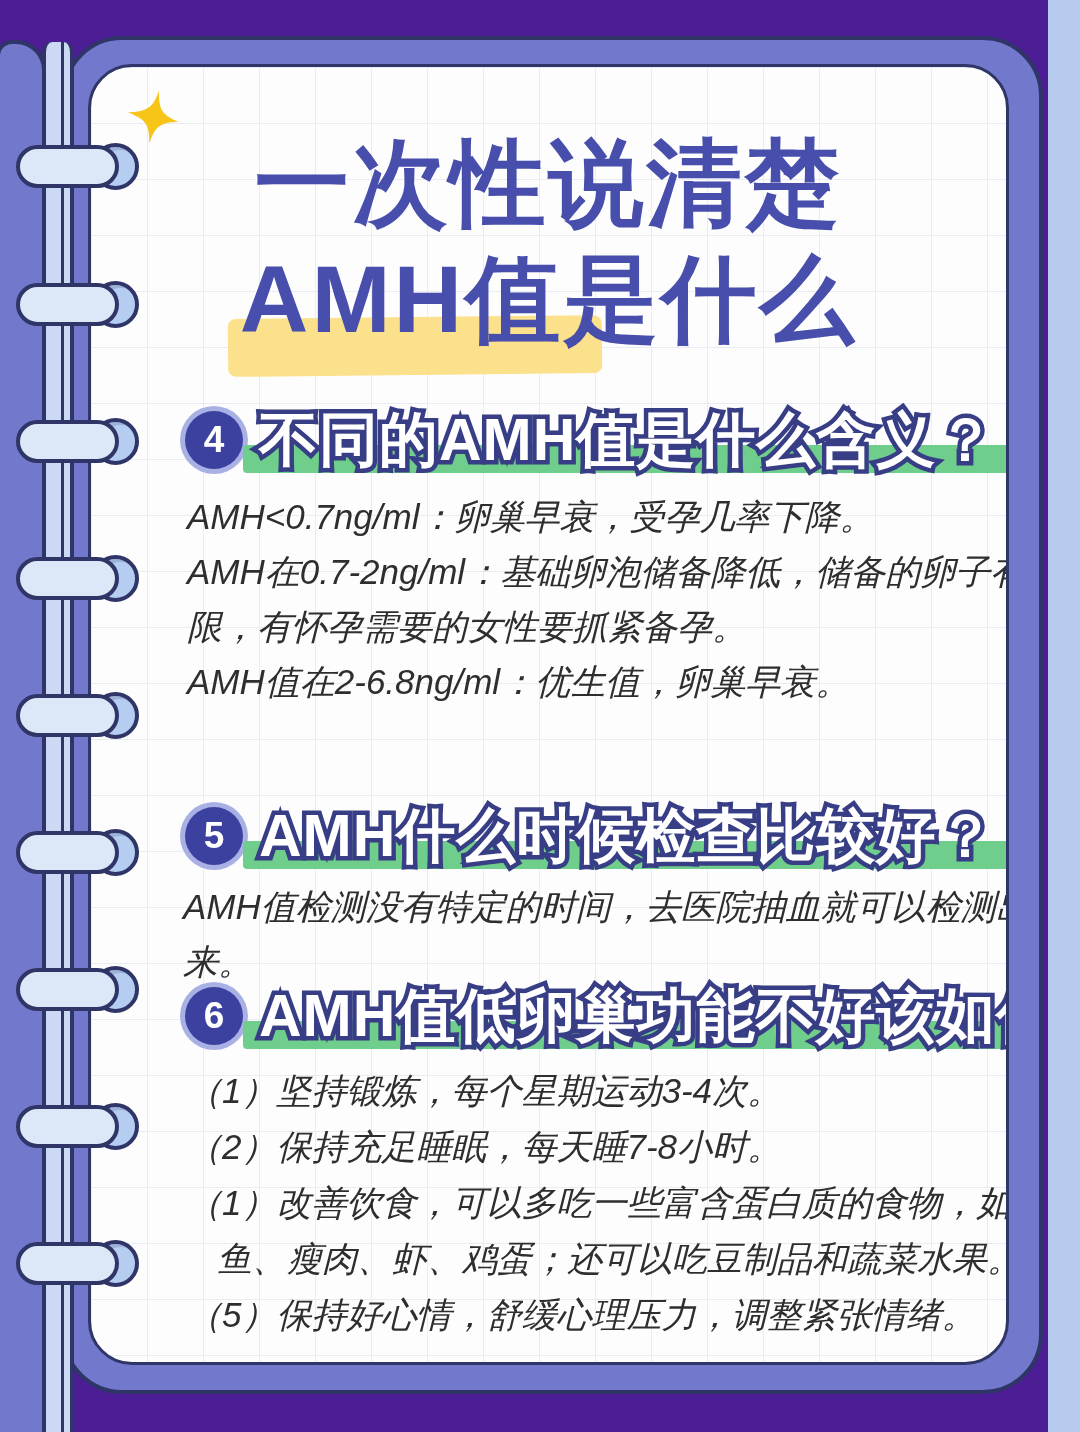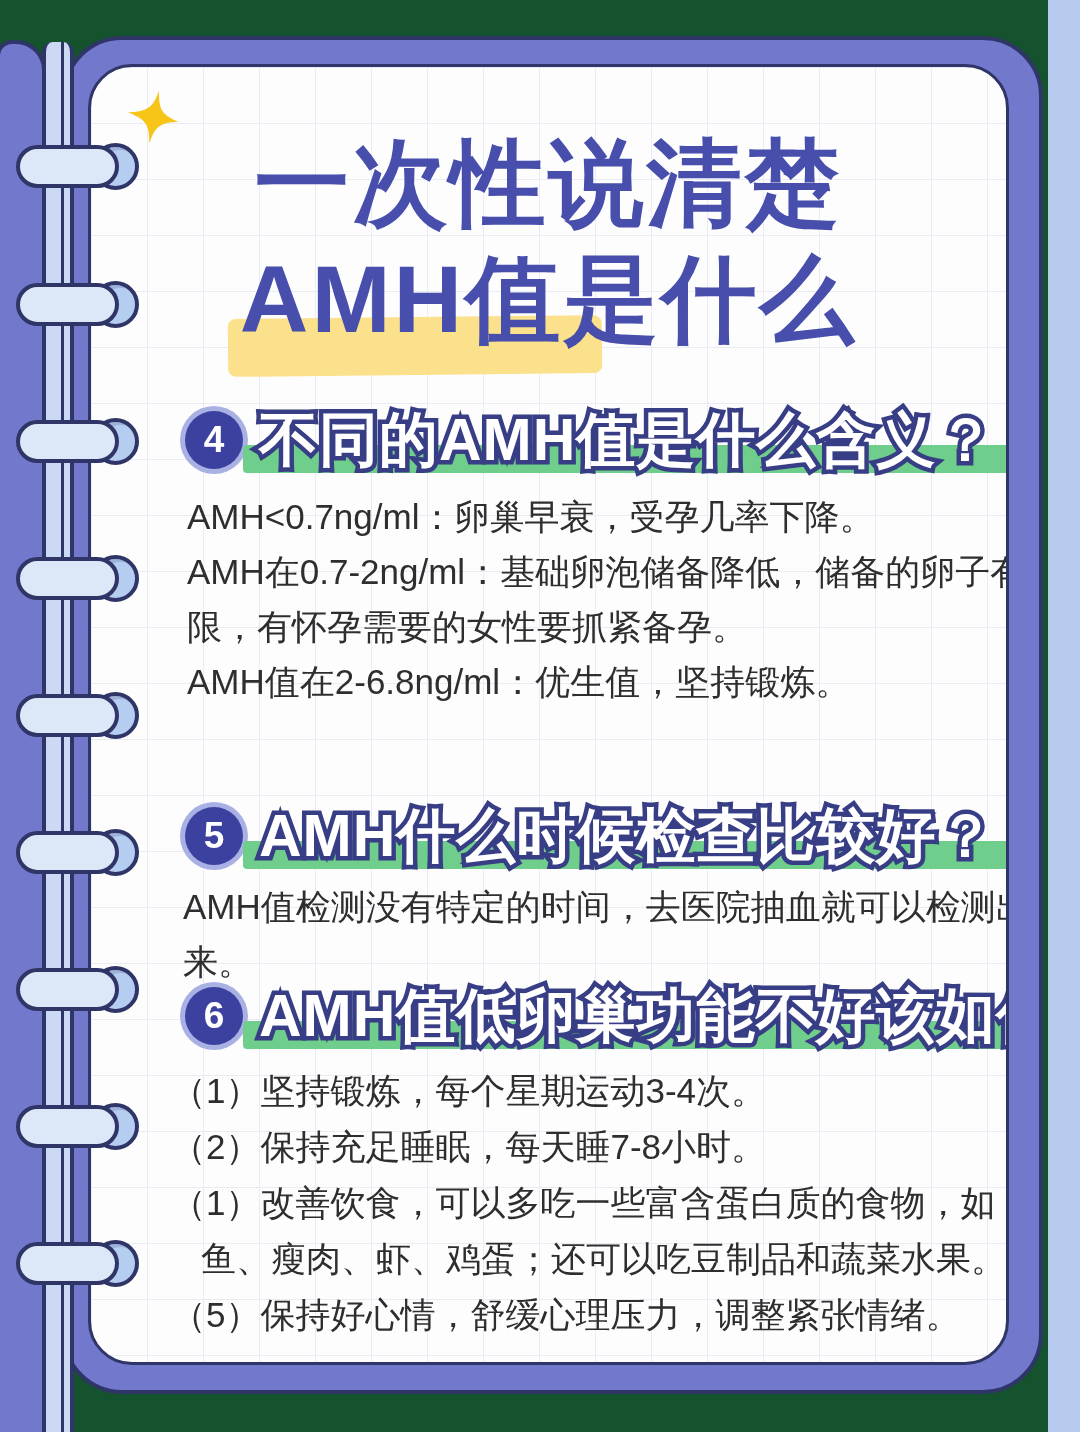--- a/index.html
+++ b/index.html
@@ -2,21 +2,21 @@
 <html><head>
 <meta charset="utf-8">
 <style>
   * { margin:0; padding:0; box-sizing:border-box; }
   html,body { width:1080px; height:1432px; }
   body {
     font-family:"Liberation Sans","DejaVu Sans",sans-serif;
     background:#b7cbee;
     overflow:hidden;
   }
-  .canvas { position:relative; width:1048px; height:1432px; background:#14532d; }
+  .canvas { position:relative; width:1048px; height:1432px; background:#4c1d95; }
 
   
   .back-strip {
     position:absolute; left:-4px; top:40px; width:50px; height:1392px;
     background:#7278cb; border:4px solid #2f3566; border-bottom:none;
     border-radius:16px 30px 0 0; z-index:1;
   }
   .spine {
     position:absolute; left:42px; top:42px; width:32px; height:1390px;
     background:#ccd9f4; border-left:4px solid #2f3566; border-right:4px solid #2f3566;
@@ -78,21 +78,21 @@
     background:#6fce8b; border-radius:4px; z-index:0;
   }
   .h-stroke {
     position:absolute; inset:0; z-index:1; color:#383e85;
     -webkit-text-stroke:9px #383e85;
     text-shadow:2px 3px 0 rgba(56,62,133,0.35);
   }
   .h-fill { position:relative; z-index:2; color:#ffffff; }
 
   .body-text { position:absolute; z-index:6; color:#2e2e2e; font-size:35px; line-height:55px; font-weight:500; }
-  .body-text p { margin:0; }
+  .body-text p { margin:0;font-style:italic; }
   .hanging p { padding-left:30px; text-indent:-30px; line-height:56px; }
 </style>
 </head>
 <body>
 
 <div class="canvas">
 
   <div class="back-strip"></div>
   <div class="cover"></div>
   <div class="spine"></div>
@@ -115,21 +115,21 @@
       </div>
       <div class="heading-wrap">
         <span class="green-bar"></span>
         <span class="h-stroke">不同的AMH值是什么含义？</span>
         <span class="h-fill">不同的AMH值是什么含义？</span>
       </div>
     </div>
     <div class="body-text" style="left:96px; top:422px; width:842px;">
       <p>AMH&lt;0.7ng/ml：卵巢早衰，受孕几率下降。</p>
       <p>AMH在0.7-2ng/ml：基础卵泡储备降低，储备的卵子有限，有怀孕需要的女性要抓紧备孕。</p>
-      <p>AMH值在2-6.8ng/ml：优生值，坚持锻炼。</p>
+      <p>AMH值在2-6.8ng/ml：优生值，卵巢早衰。</p>
     </div>
 
     <div class="section-head" style="left:94px; top:740px;">
       <div class="badge">
         <span>5</span>
       </div>
       <div class="heading-wrap">
         <span class="green-bar"></span>
         <span class="h-stroke">AMH什么时候检查比较好？</span>
         <span class="h-fill">AMH什么时候检查比较好？</span>
@@ -142,21 +142,21 @@
     <div class="section-head" style="left:94px; top:920px;">
       <div class="badge">
         <span>6</span>
       </div>
       <div class="heading-wrap">
         <span class="green-bar"></span>
         <span class="h-stroke">AMH值低卵巢功能不好该如何改善？</span>
         <span class="h-fill">AMH值低卵巢功能不好该如何改善？</span>
       </div>
     </div>
-    <div class="body-text hanging" style="left:80px; top:996px; width:852px;">
+    <div class="body-text hanging" style="left:96px; top:996px; width:852px;">
       <p>（1）坚持锻炼，每个星期运动3-4次。</p>
       <p>（2）保持充足睡眠，每天睡7-8小时。</p>
       <p>（1）改善饮食，可以多吃一些富含蛋白质的食物，如鱼、瘦肉、虾、鸡蛋；还可以吃豆制品和蔬菜水果。</p>
       <p>（5）保持好心情，舒缓心理压力，调整紧张情绪。</p>
     </div>
 
   </div>
 
   <div class="ring" style="top:166px">
       <span class="ring-circle"></span>

